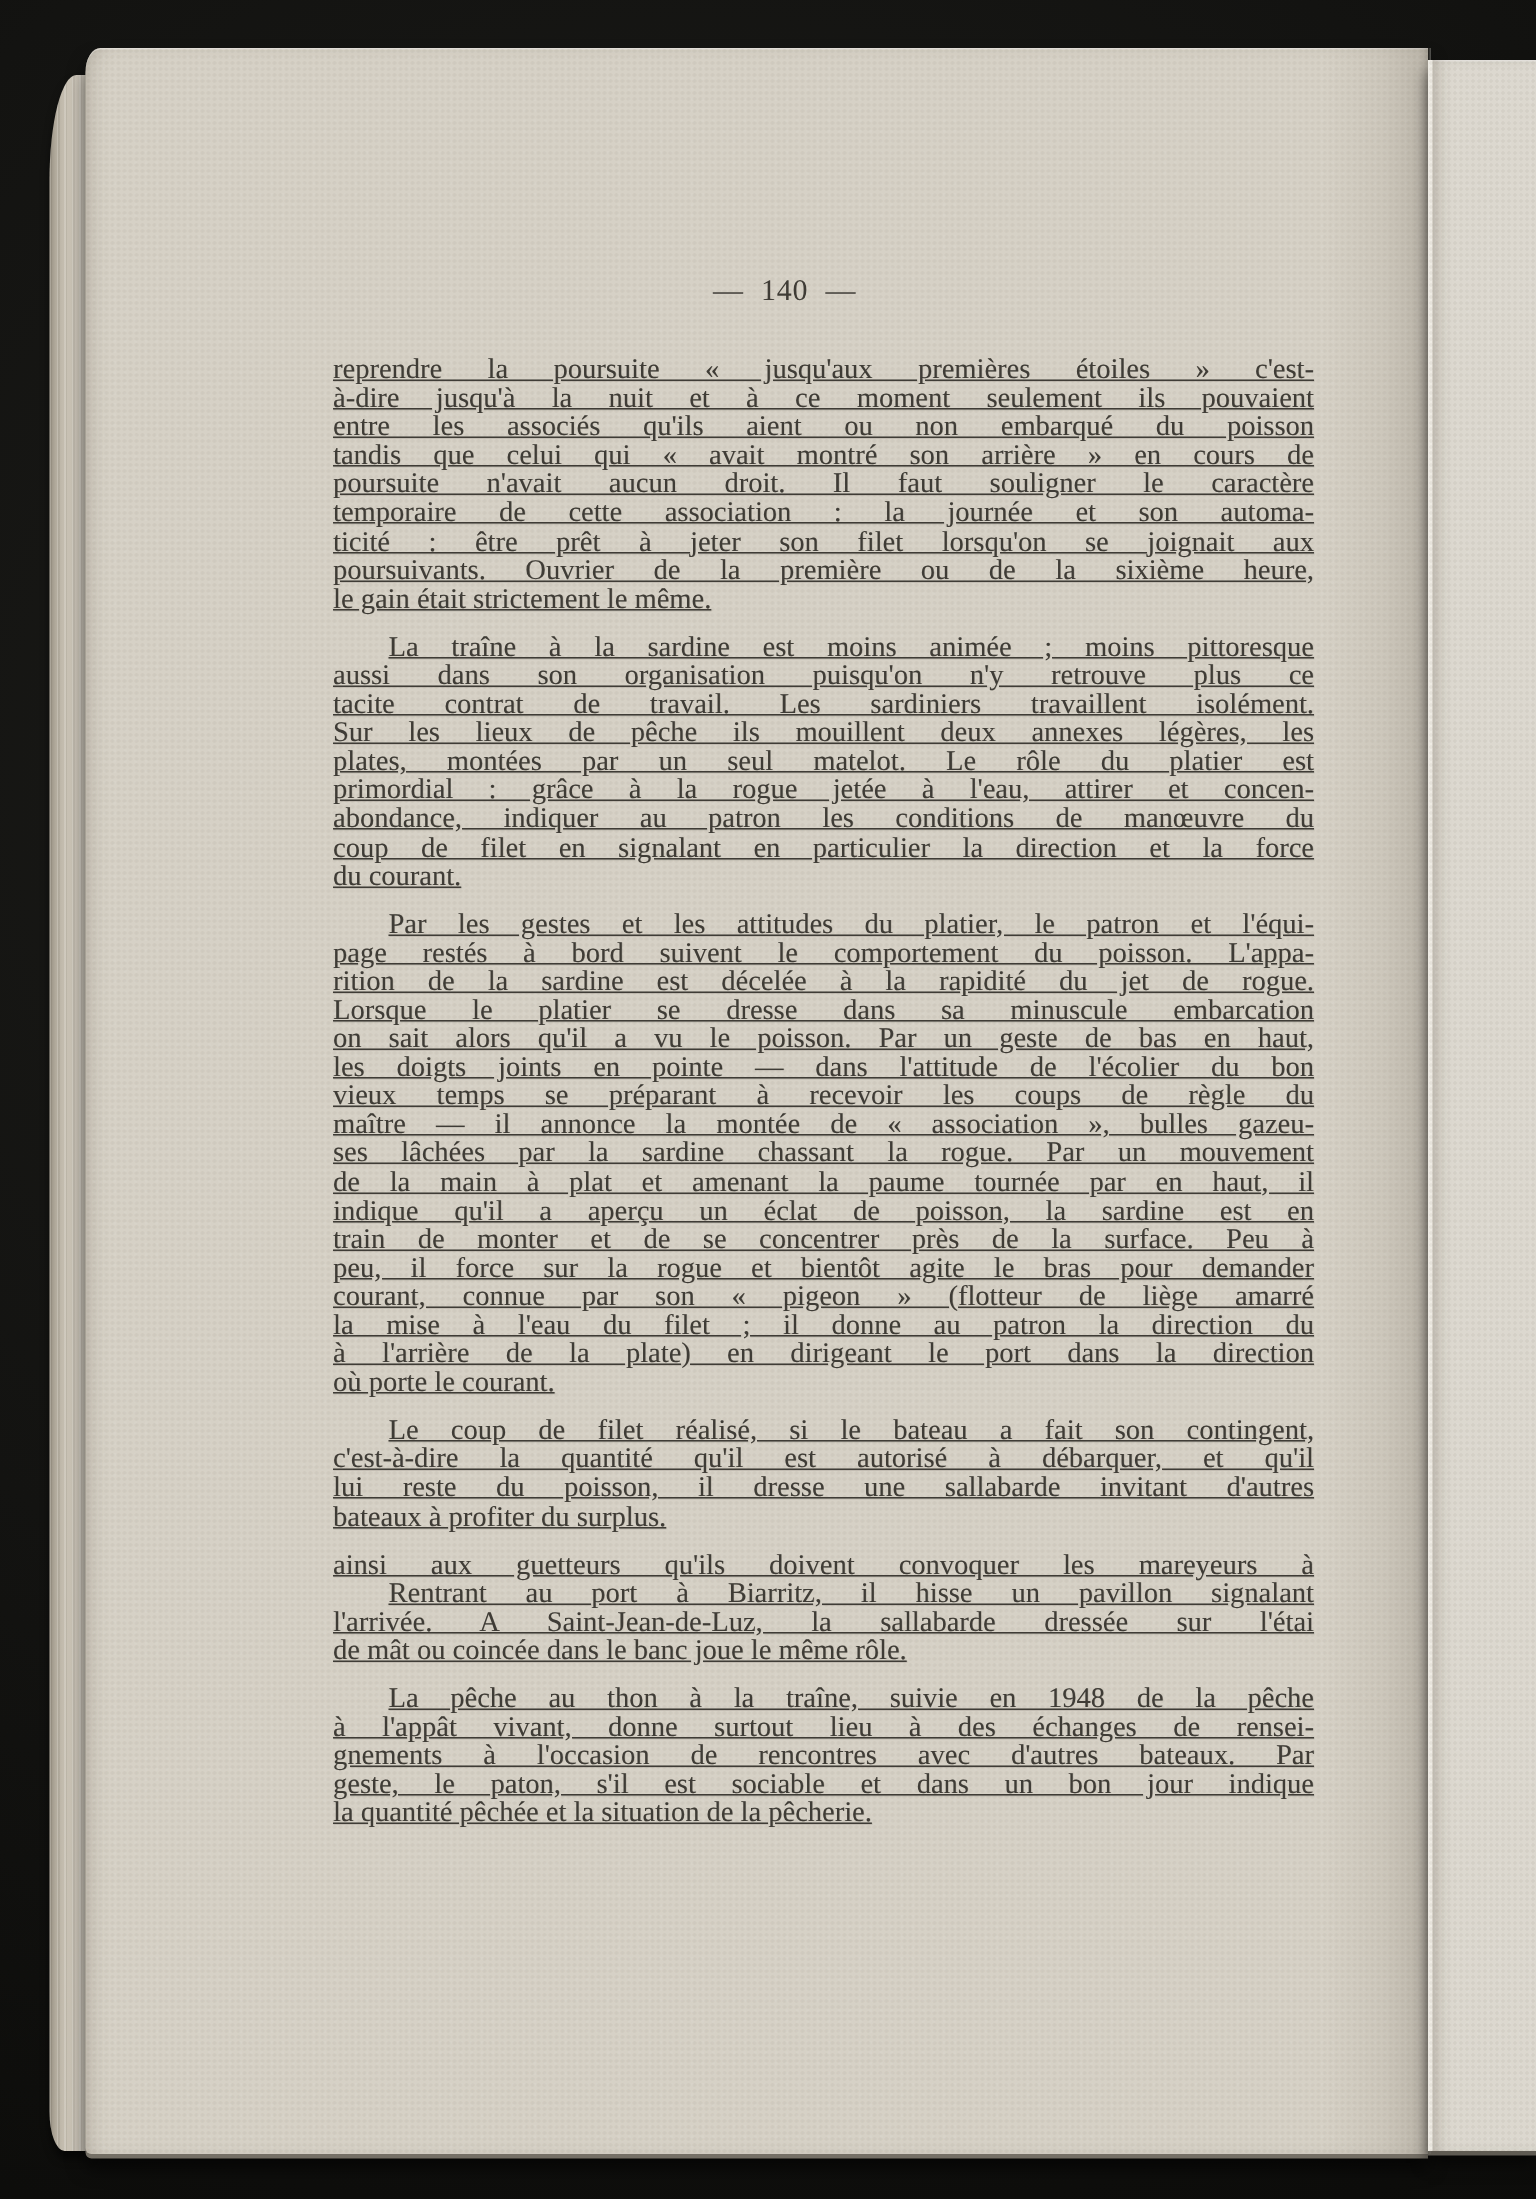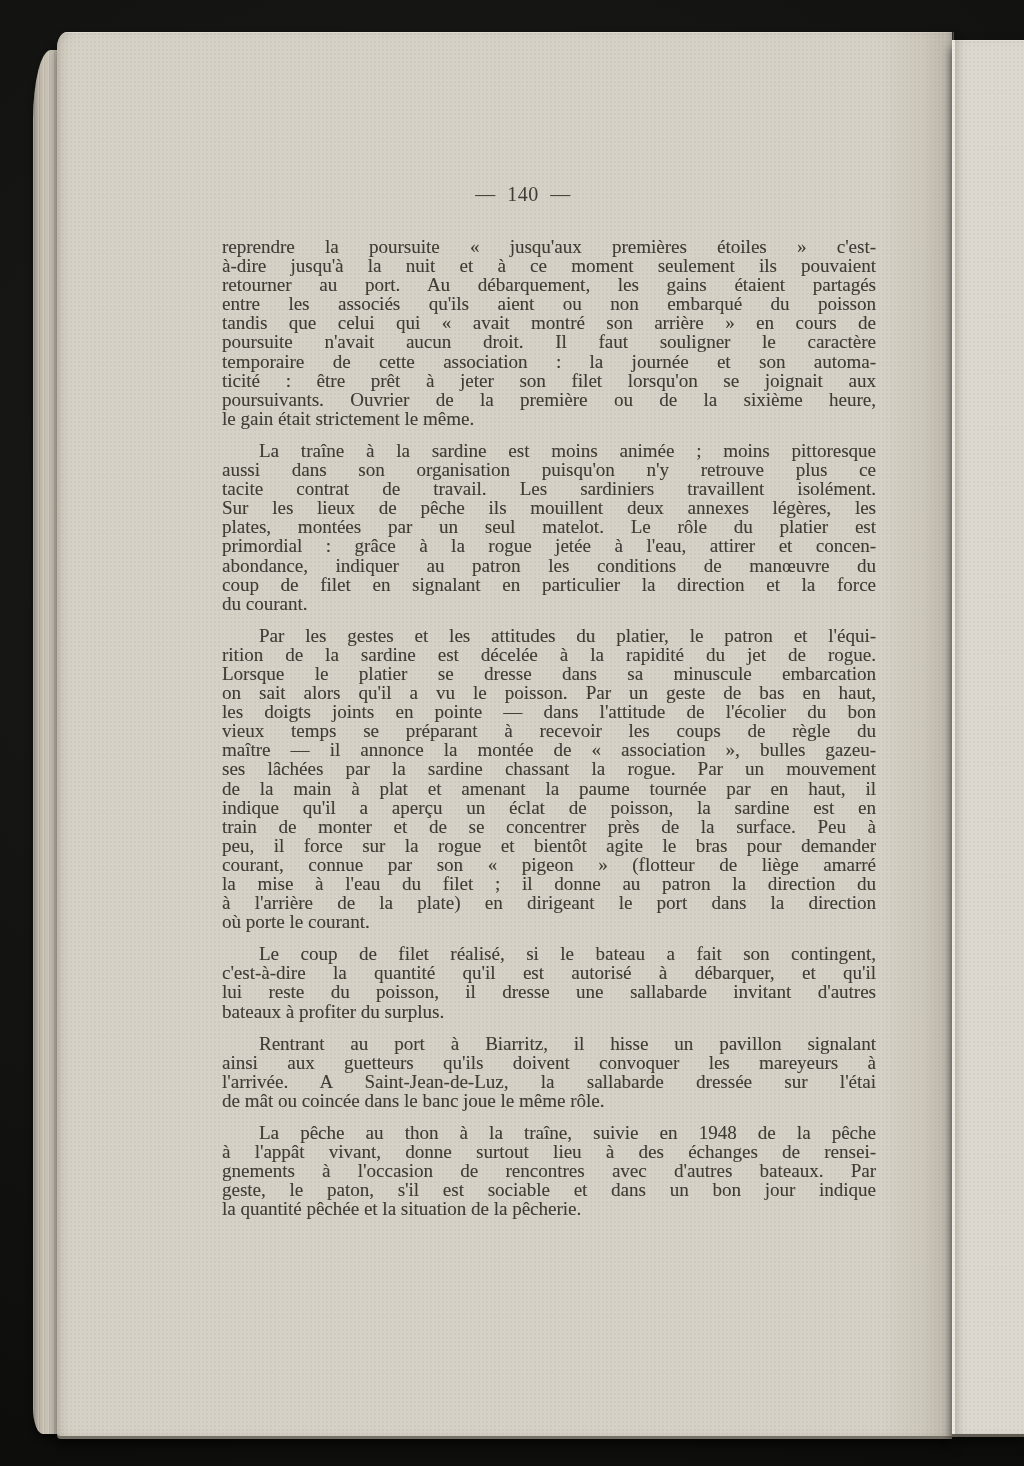--- a/index.html
+++ b/index.html
@@ -35,40 +35,39 @@
     background:rgba(248,246,238,0.85);}
   .page-right .grain{border-radius:0;}
   
   .pagenum{position:absolute;left:165px;top:152px;width:654px;text-align:center;
     transform:translateX(-26px);
     font-family:"Liberation Serif",serif;font-size:20px;line-height:1;
     color:var(--ink,#3f3c36);letter-spacing:0.5px;word-spacing:6px;}
   .textblock{position:absolute;left:165px;top:205px;width:654px;
     font-family:"Liberation Serif",serif;font-size:19px;line-height:19.1px;
     color:var(--ink,#3f3c36);text-shadow:0.3px 0.3px 0 rgba(62,58,50,0.30);}
-  .para{margin-top:13px;}
+  .para{margin-top:13px;text-decoration:underline;}
   .para:first-child{margin-top:0;}
   .line{text-align:justify;text-align-last:justify;text-justify:inter-word;}
   .line.final{text-align-last:left;}
   .line.indent{text-indent:37px;}
 </style>
 </head>
 <body>
 
 <div class="scene">
   <div class="stack"></div>
 
   <div class="page">
     <div class="grain"></div>
     <div class="pagenum">— 140 —</div>
     <div class="textblock">
         <div class="para">
           <div class="line">reprendre la poursuite « jusqu'aux premières étoiles » c'est-</div>
           <div class="line">à-dire jusqu'à la nuit et à ce moment seulement ils pouvaient</div>
-          <div class="line">retourner au port. Au débarquement, les gains étaient partagés</div>
           <div class="line">entre les associés qu'ils aient ou non embarqué du poisson</div>
           <div class="line">tandis que celui qui « avait montré son arrière » en cours de</div>
           <div class="line">poursuite n'avait aucun droit. Il faut souligner le caractère</div>
           <div class="line">temporaire de cette association : la journée et son automa-</div>
           <div class="line">ticité : être prêt à jeter son filet lorsqu'on se joignait aux</div>
           <div class="line">poursuivants. Ouvrier de la première ou de la sixième heure,</div>
           <div class="line final">le gain était strictement le même.</div>
         </div>
         <div class="para">
           <div class="line indent">La traîne à la sardine est moins animée ; moins pittoresque</div>
@@ -76,20 +75,21 @@
           <div class="line">tacite contrat de travail. Les sardiniers travaillent isolément.</div>
           <div class="line">Sur les lieux de pêche ils mouillent deux annexes légères, les</div>
           <div class="line">plates, montées par un seul matelot. Le rôle du platier est</div>
           <div class="line">primordial : grâce à la rogue jetée à l'eau, attirer et concen-</div>
           <div class="line">abondance, indiquer au patron les conditions de manœuvre du</div>
           <div class="line">coup de filet en signalant en particulier la direction et la force</div>
           <div class="line final">du courant.</div>
         </div>
         <div class="para">
           <div class="line indent">Par les gestes et les attitudes du platier, le patron et l'équi-</div>
+          <div class="line">page restés à bord suivent le comportement du poisson. L'appa-</div>
           <div class="line">rition de la sardine est décelée à la rapidité du jet de rogue.</div>
           <div class="line">Lorsque le platier se dresse dans sa minuscule embarcation</div>
           <div class="line">on sait alors qu'il a vu le poisson. Par un geste de bas en haut,</div>
           <div class="line">les doigts joints en pointe — dans l'attitude de l'écolier du bon</div>
           <div class="line">vieux temps se préparant à recevoir les coups de règle du</div>
           <div class="line">maître — il annonce la montée de « association », bulles gazeu-</div>
           <div class="line">ses lâchées par la sardine chassant la rogue. Par un mouvement</div>
           <div class="line">de la main à plat et amenant la paume tournée par en haut, il</div>
           <div class="line">indique qu'il a aperçu un éclat de poisson, la sardine est en</div>
           <div class="line">train de monter et de se concentrer près de la surface. Peu à</div>
@@ -99,22 +99,22 @@
           <div class="line">à l'arrière de la plate) en dirigeant le port dans la direction</div>
           <div class="line final">où porte le courant.</div>
         </div>
         <div class="para">
           <div class="line indent">Le coup de filet réalisé, si le bateau a fait son contingent,</div>
           <div class="line">c'est-à-dire la quantité qu'il est autorisé à débarquer, et qu'il</div>
           <div class="line">lui reste du poisson, il dresse une sallabarde invitant d'autres</div>
           <div class="line final">bateaux à profiter du surplus.</div>
         </div>
         <div class="para">
+          <div class="line">ainsi aux guetteurs qu'ils doivent convoquer les mareyeurs à</div>
           <div class="line indent">Rentrant au port à Biarritz, il hisse un pavillon signalant</div>
-          <div class="line">ainsi aux guetteurs qu'ils doivent convoquer les mareyeurs à</div>
           <div class="line">l'arrivée. A Saint-Jean-de-Luz, la sallabarde dressée sur l'étai</div>
           <div class="line final">de mât ou coincée dans le banc joue le même rôle.</div>
         </div>
         <div class="para">
           <div class="line indent">La pêche au thon à la traîne, suivie en 1948 de la pêche</div>
           <div class="line">à l'appât vivant, donne surtout lieu à des échanges de rensei-</div>
           <div class="line">gnements à l'occasion de rencontres avec d'autres bateaux. Par</div>
           <div class="line">geste, le paton, s'il est sociable et dans un bon jour indique</div>
           <div class="line final">la quantité pêchée et la situation de la pêcherie.</div>
         </div>

